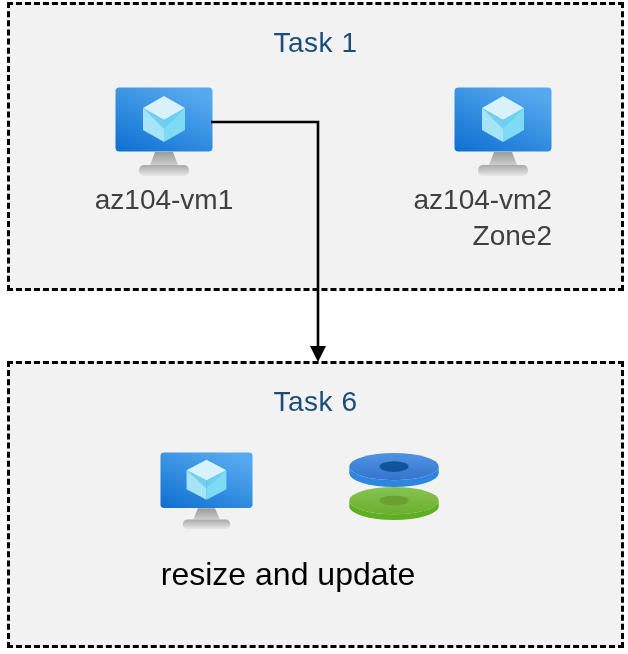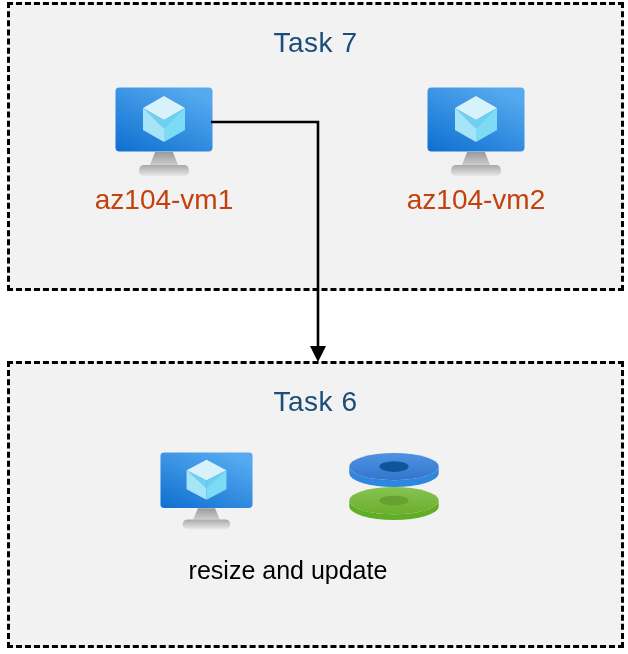--- a/index.html
+++ b/index.html
@@ -15,30 +15,30 @@
   #task2-box { top:361px; height:287px; }
   .task-title {
     position:absolute; top:22px; left:0; width:100%;
     text-align:center; font-size:28px; color:#1c4d7a; letter-spacing:0.5px;
   }
   .vm-group {
     position:absolute; width:220px; top:82px;
     display:flex; flex-direction:column; align-items:center;
   }
   #vm1-group { left:44px; }
-  #vm2-group { left:356px; }
+  #vm2-group { left:322px;align-items:flex-end; }
   .vm-label {
-    font-size:28px; color:#c2410c; line-height:36px; text-align:center;
+    font-size:28px; color:#404040; line-height:36px; text-align:center;
   }
   .vm-name { margin-top:5px; }
   .t2-vm-icon   { position:absolute; left:150px; top:88px; }
   .t2-disk-icon { position:absolute; left:337px; top:86px; }
   .t2-caption {
     position:absolute; top:192px; left:0; width:556px; text-align:center;
-    font-size:25px; color:#000000;
+    font-size:32px; color:#000000;
   }
   #arrow-overlay {
     position:absolute; left:0; top:0; width:628px; height:654px;
     pointer-events:none;
   }
   .hidden-defs { position:absolute; width:0; height:0; overflow:hidden; }
 </style>
 </head>
 <body>
 
@@ -83,34 +83,35 @@
       <path d="M2 17 v7 a46 14 0 0 0 92 0 v-7 a46 14 0 0 1 -92 0 z" fill="#2e86de"></path>
       <ellipse cx="48" cy="17" rx="46" ry="14" fill="url(#blueTopGrad)"></ellipse>
       <ellipse cx="48" cy="17" rx="15" ry="5.5" fill="#10559c"></ellipse>
     </symbol>
   </defs>
 </svg>
 
 <div id="canvas">
 
   <div class="task-box" id="task1-box">
-    <div class="task-title">Task 7</div>
+    <div class="task-title">Task 1</div>
 
     <div class="vm-group" id="vm1-group">
       <svg width="98" height="90">
         <use href="#vm-icon"></use>
       </svg>
       <div class="vm-label vm-name">az104-vm1</div>
     </div>
 
     <div class="vm-group" id="vm2-group">
       <svg width="98" height="90">
         <use href="#vm-icon"></use>
       </svg>
       <div class="vm-label vm-name">az104-vm2</div>
+      <div class="vm-label">Zone2</div>
     </div>
   </div>
 
   <div class="task-box" id="task2-box">
     <div class="task-title">Task 6</div>
 
     <svg class="t2-vm-icon" width="93" height="78" viewBox="0 0 98 90" preserveAspectRatio="none">
       <use href="#vm-icon"></use>
     </svg>
 

